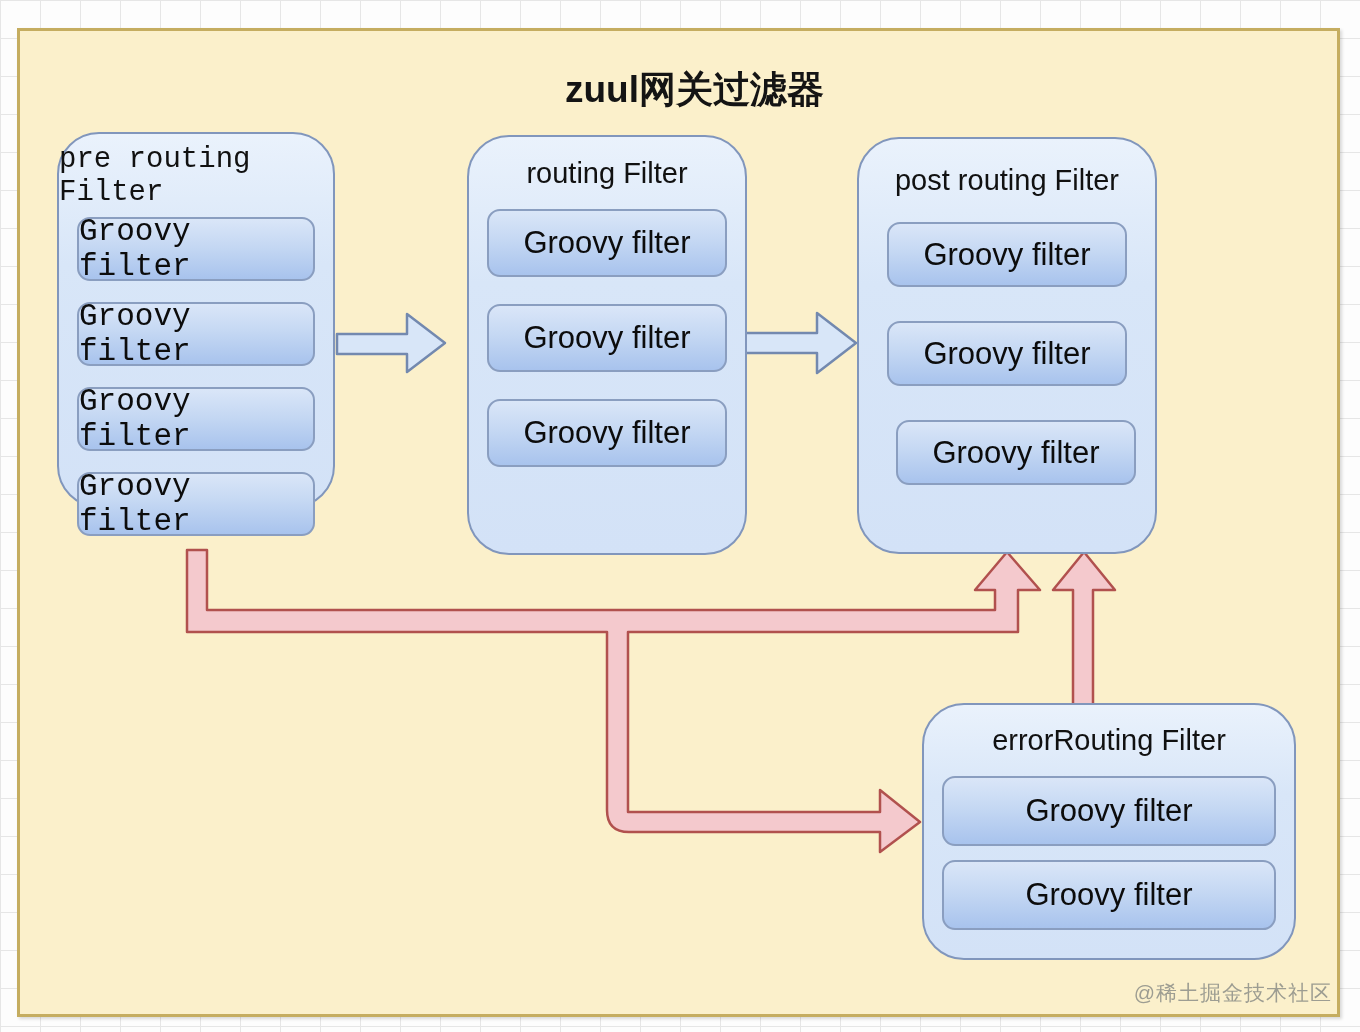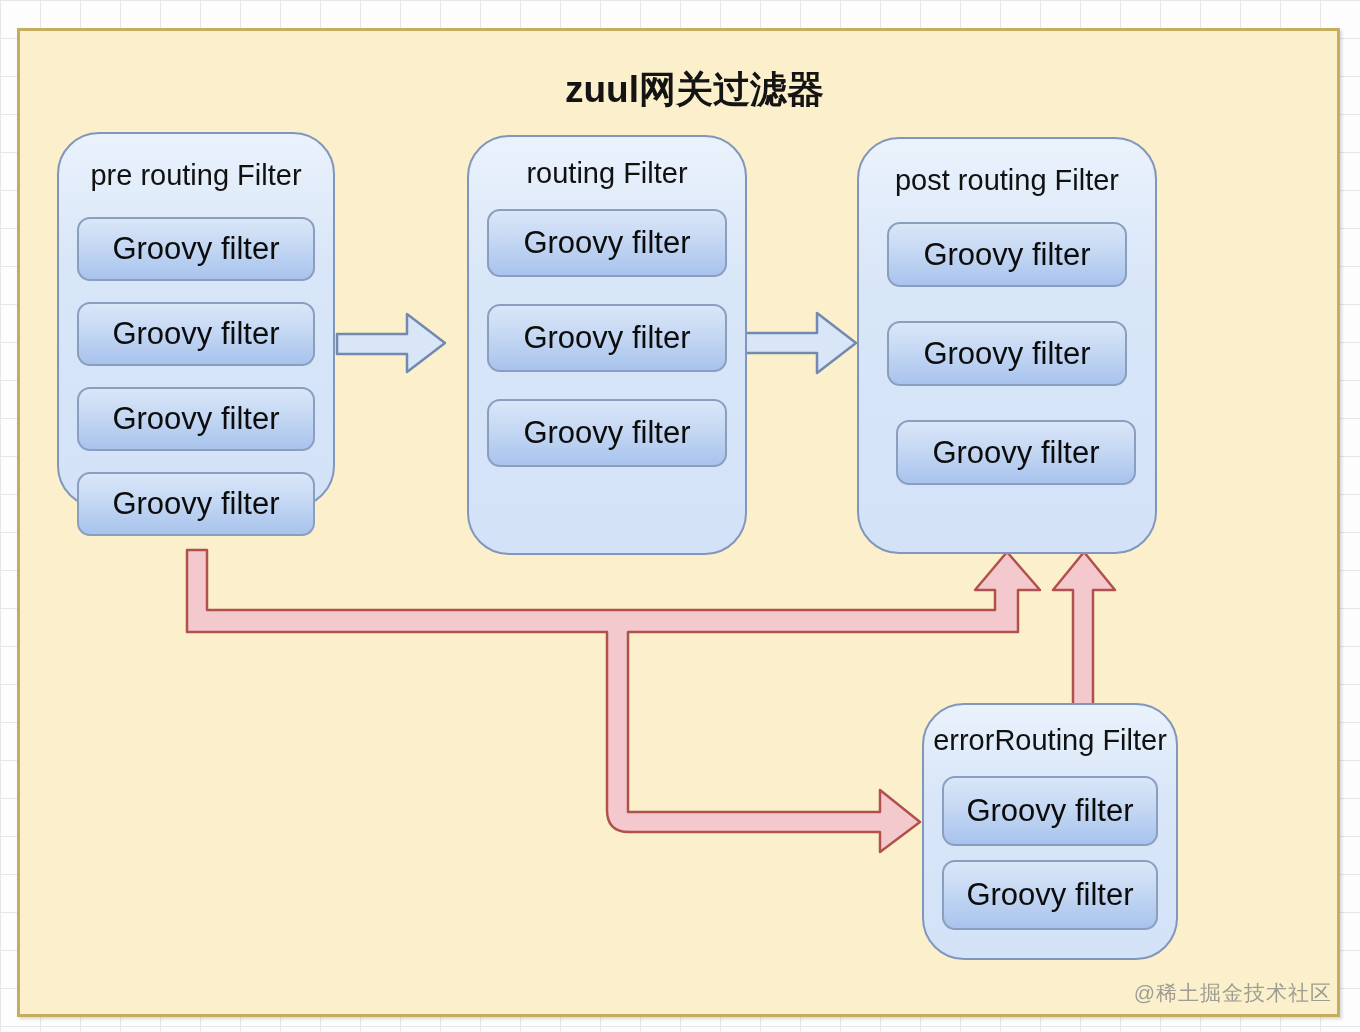--- a/index.html
+++ b/index.html
@@ -34,37 +34,37 @@
   }
   .filters { display:flex; flex-direction:column; flex:none; }
   .filter {
     flex:none; box-sizing:border-box;
     display:flex; align-items:center; justify-content:center;
     background:linear-gradient(180deg, #dae6f8 0%, #c5d8f3 45%, #a8c3ed 100%);
     border:2px solid #8a9ec0; border-radius:13px;
     font-size:31px; color:#0c0c0c;
   }
   
-  .box-pre    { left:57px;  top:132px; width:278px; height:376px; }
+  .box-pre    { left:57px;  top:132px; width:278px; height:376px;font-family:Liberation Mono, monospace; }
   .box-pre    .box-title { height:83px; }
   .box-pre    .filters { padding:0 18px; gap:21px; }
   .box-pre    .filter  { height:64px; }
   
   .box-routing{ left:447px; top:135px; width:280px; height:420px;margin-left:20px; }
   .box-routing .box-title { height:72px; }
   .box-routing .filters { padding:0 18px; gap:27px; }
   .box-routing .filter  { height:68px; }
   
   .box-post   { left:857px; top:137px; width:300px; height:417px; }
   .box-post   .box-title { height:83px;text-align:right; }
   .box-post   .filters { padding:0 28px; gap:34px; }
   .box-post   .filter  { height:65px; }
   .box-post   .filter:nth-child(3) { transform:translateX(9px); }
   
-  .box-error  { left:922px; top:703px; width:256px; height:257px; }
+  .box-error  { left:922px; top:703px; width:374px; height:257px; }
   .box-error  .box-title { height:71px; }
   .box-error  .filters { padding:0 18px; gap:14px; }
   .box-error  .filter  { height:70px; }
 
   .watermark {
     position:absolute; right:28px; top:979px;
     font-size:21px; color:#9d9d92; letter-spacing:1px;text-align:right;
   }
 </style>
 </head>

